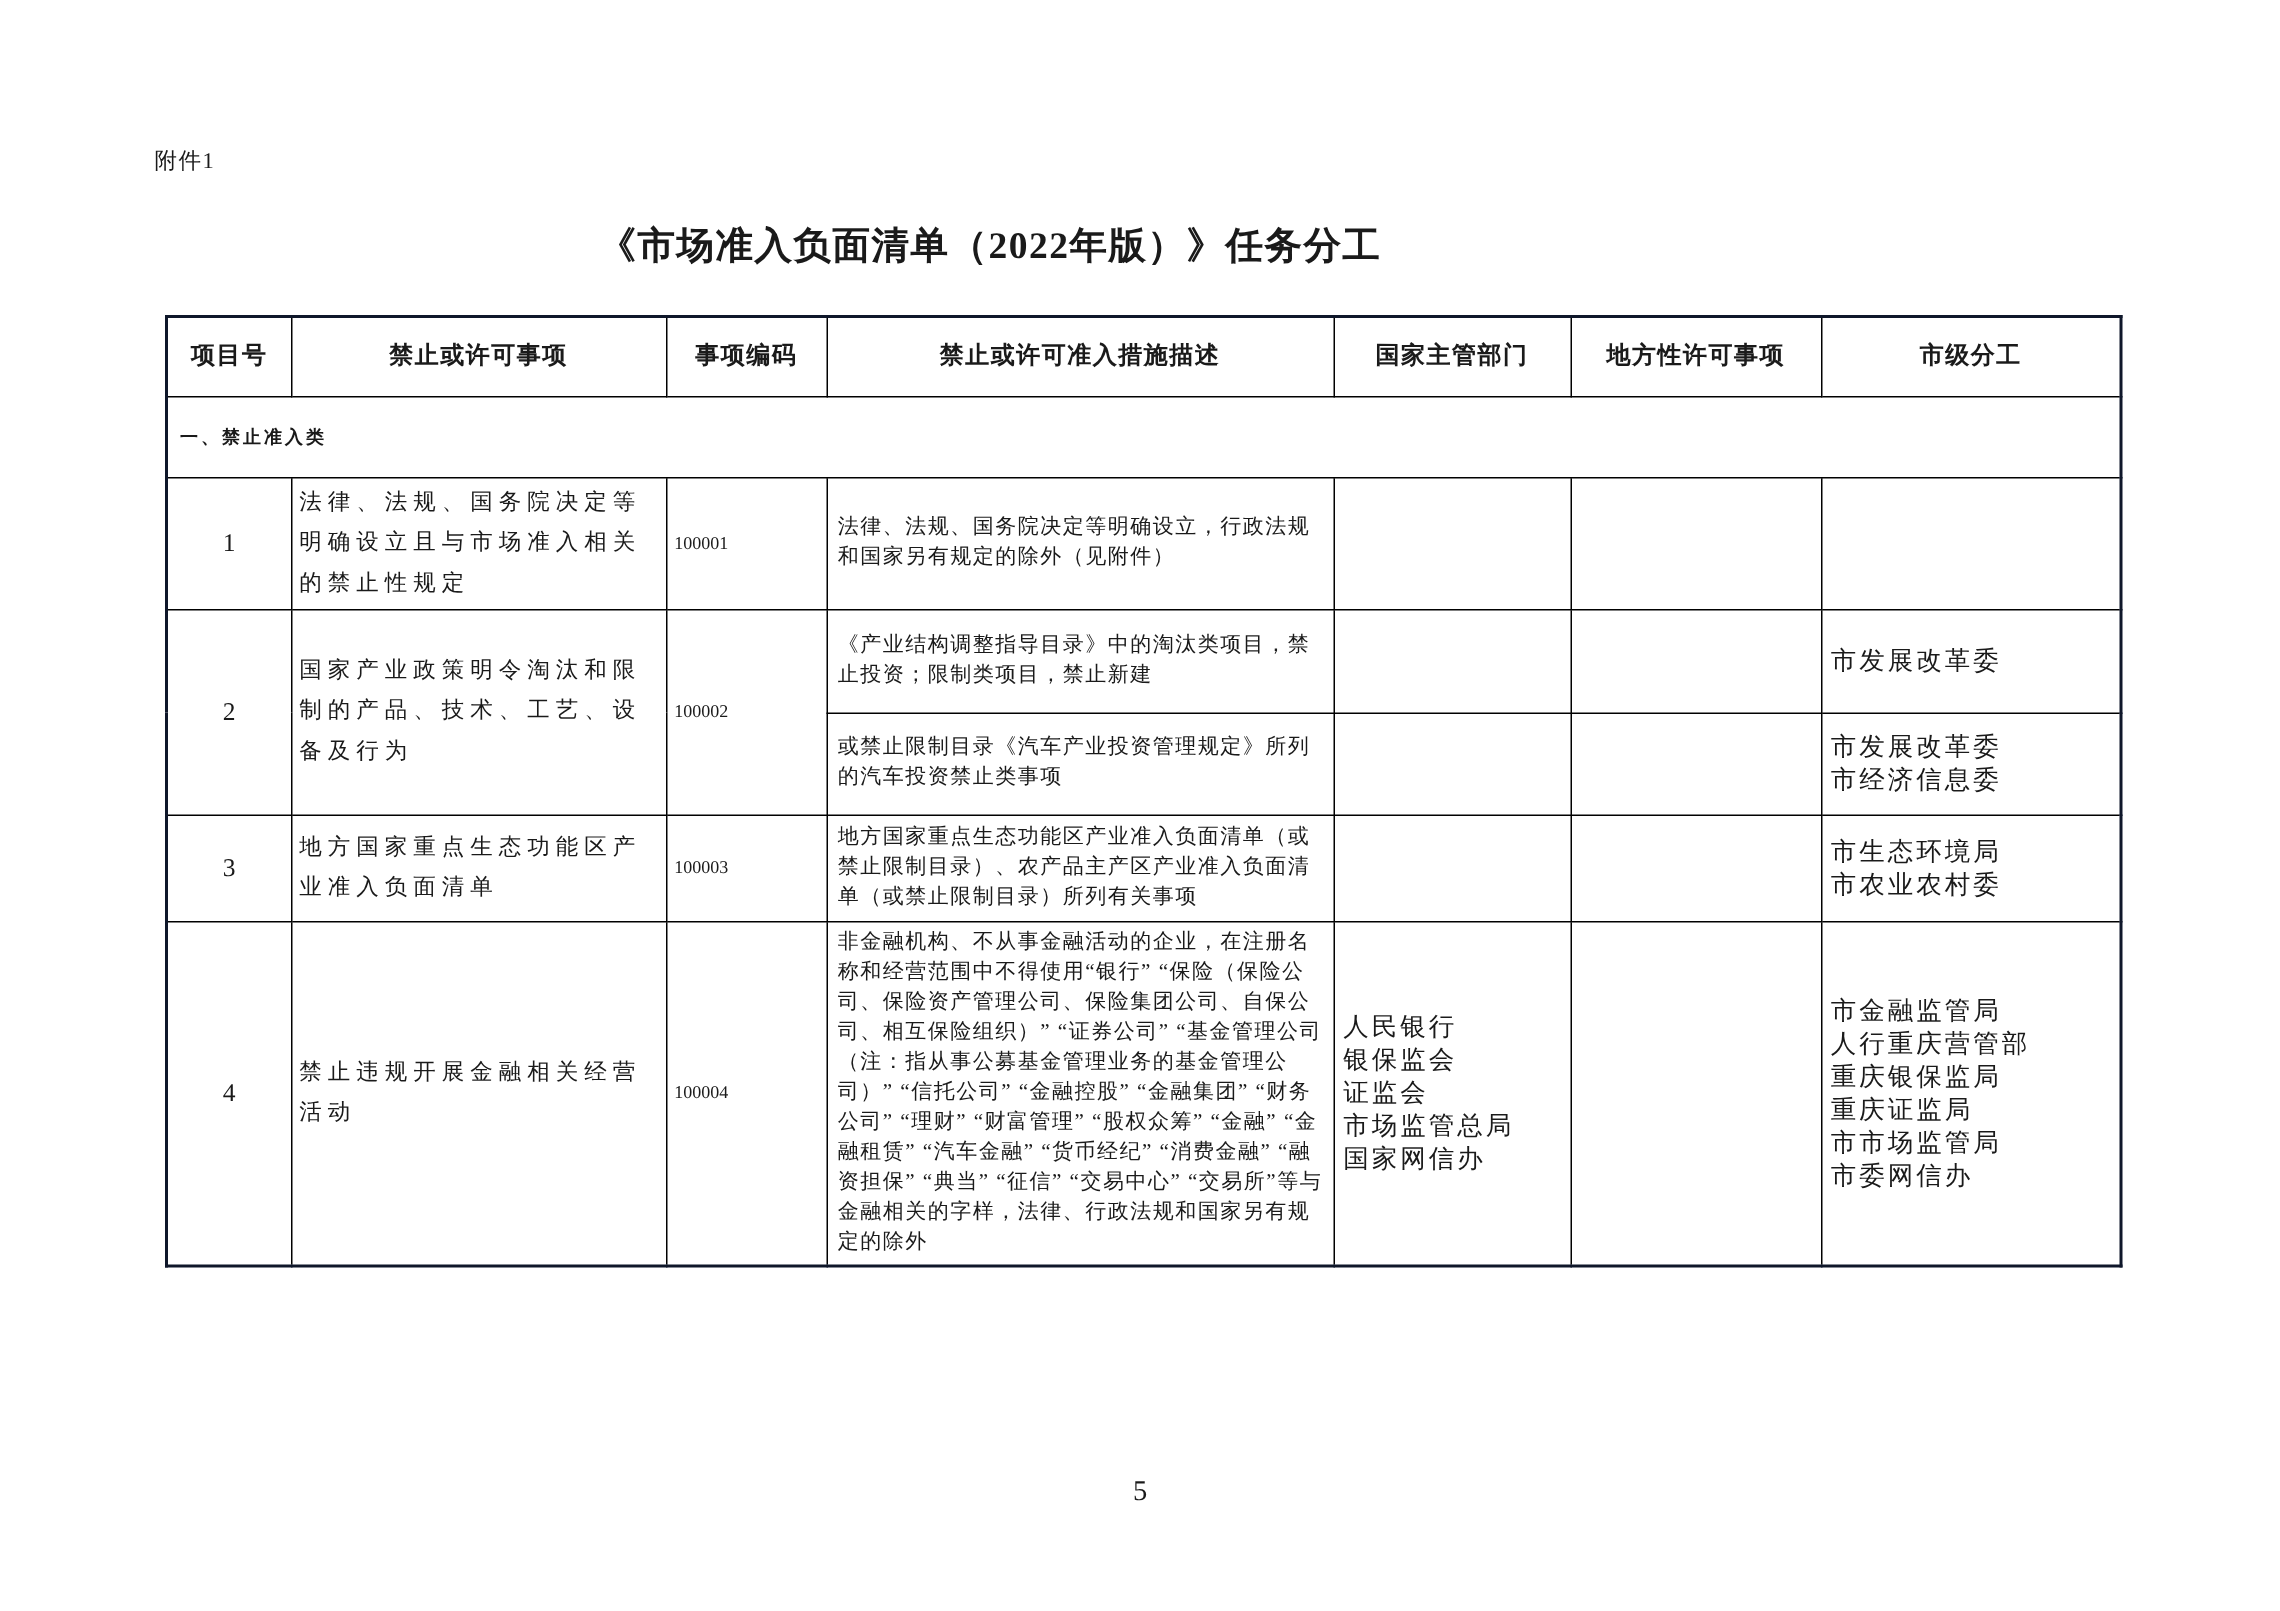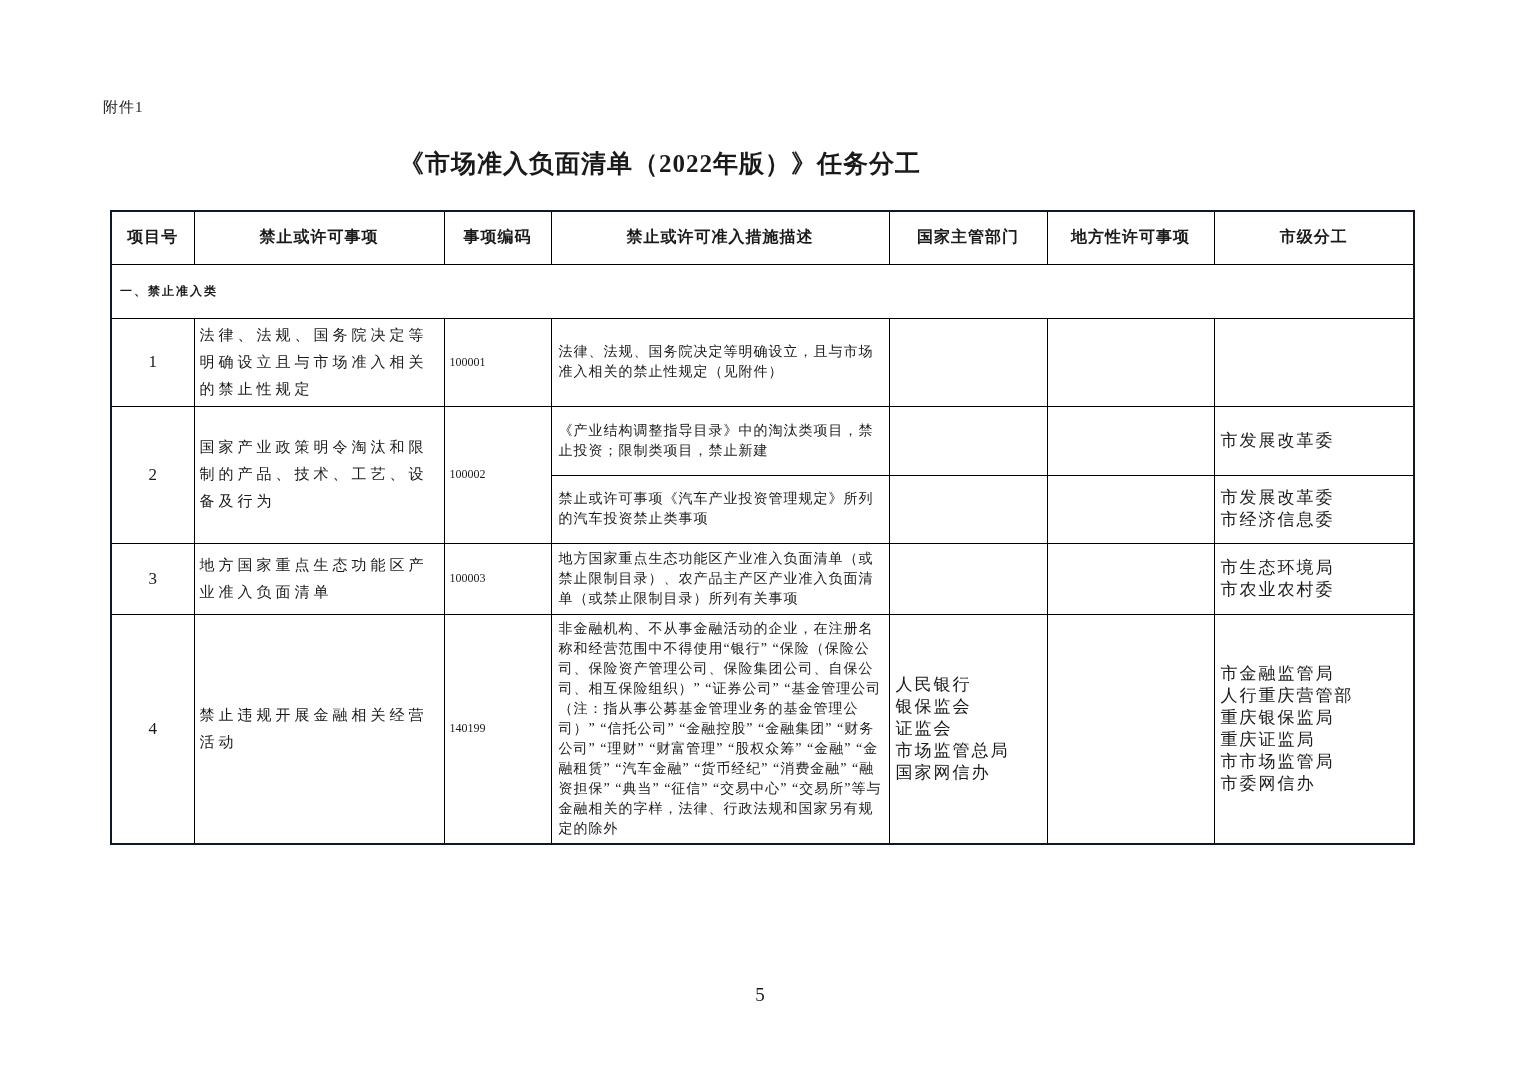--- a/index.html
+++ b/index.html
@@ -134,58 +134,58 @@
       </tr>
 
       <tr>
         <td class="section-cell" colspan="7">一、禁止准入类</td>
       </tr>
 
       <tr class="r1">
         <td class="c-num">1</td>
         <td class="c-item">法律、法规、国务院决定等明确设立且与市场准入相关的禁止性规定</td>
         <td class="c-code">100001</td>
-        <td class="c-desc">法律、法规、国务院决定等明确设立，且与市场准入相关的禁止性规定（见附件）</td>
+        <td class="c-desc">法律、法规、国务院决定等明确设立，行政法规和国家另有规定的除外（见附件）</td>
         <td class="c-list"></td>
         <td class="c-list"></td>
         <td class="c-list"></td>
       </tr>
 
       <tr class="r2a">
         <td class="c-num" rowspan="2">2</td>
         <td class="c-item" rowspan="2">国家产业政策明令淘汰和限制的产品、技术、工艺、设备及行为</td>
         <td class="c-code" rowspan="2">100002</td>
         <td class="c-desc">《产业结构调整指导目录》中的淘汰类项目，禁止投资；限制类项目，禁止新建</td>
         <td class="c-list"></td>
         <td class="c-list"></td>
         <td class="c-list">市发展改革委</td>
       </tr>
       <tr class="r2b">
-        <td class="c-desc">禁止或许可事项《汽车产业投资管理规定》所列的汽车投资禁止类事项</td>
+        <td class="c-desc">或禁止限制目录《汽车产业投资管理规定》所列的汽车投资禁止类事项</td>
         <td class="c-list"></td>
         <td class="c-list"></td>
         <td class="c-list">市发展改革委
 市经济信息委</td>
       </tr>
 
       <tr class="r3">
         <td class="c-num">3</td>
         <td class="c-item">地方国家重点生态功能区产业准入负面清单</td>
         <td class="c-code">100003</td>
         <td class="c-desc">地方国家重点生态功能区产业准入负面清单（或禁止限制目录）、农产品主产区产业准入负面清单（或禁止限制目录）所列有关事项</td>
         <td class="c-list"></td>
         <td class="c-list"></td>
         <td class="c-list">市生态环境局
 市农业农村委</td>
       </tr>
 
       <tr class="r4">
         <td class="c-num">4</td>
         <td class="c-item">禁止违规开展金融相关经营活动</td>
-        <td class="c-code">140199</td>
+        <td class="c-code">100004</td>
         <td class="c-desc">非金融机构、不从事金融活动的企业，在注册名称和经营范围中不得使用“银行” “保险（保险公司、保险资产管理公司、保险集团公司、自保公司、相互保险组织）” “证券公司” “基金管理公司（注：指从事公募基金管理业务的基金管理公司）” “信托公司” “金融控股” “金融集团” “财务公司” “理财” “财富管理” “股权众筹” “金融” “金融租赁” “汽车金融” “货币经纪” “消费金融” “融资担保” “典当” “征信” “交易中心” “交易所”等与金融相关的字样，法律、行政法规和国家另有规定的除外</td>
         <td class="c-list">人民银行
 银保监会
 证监会
 市场监管总局
 国家网信办</td>
         <td class="c-list"></td>
         <td class="c-list">市金融监管局
 人行重庆营管部
 重庆银保监局

